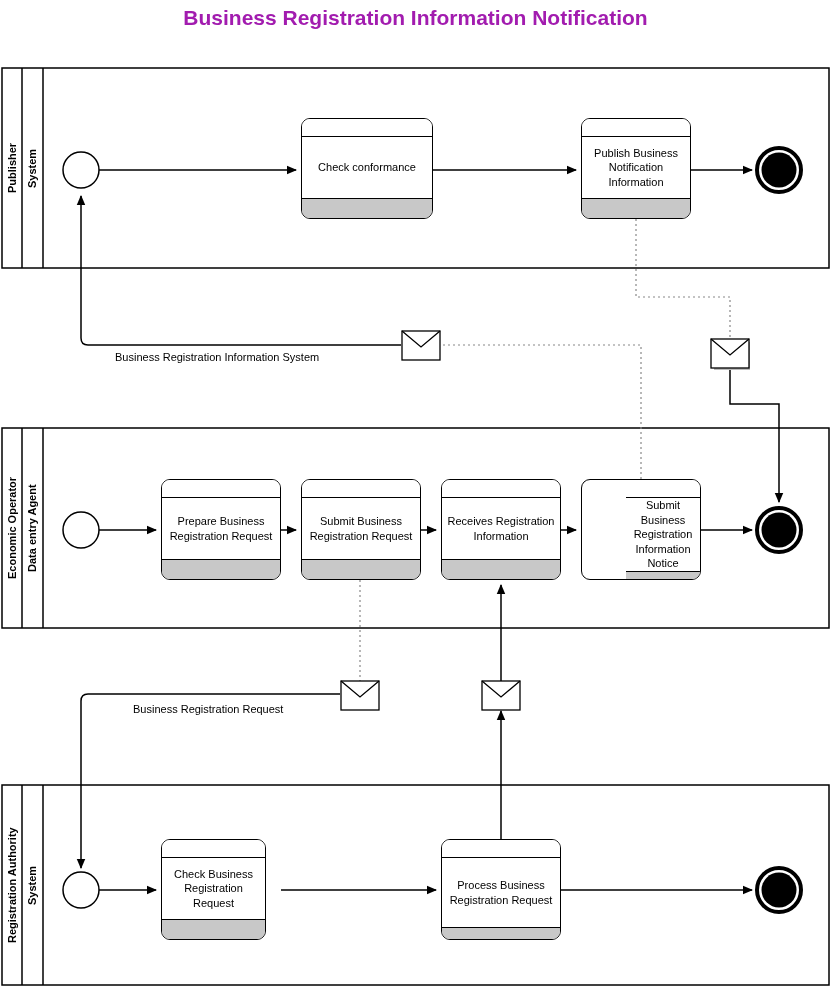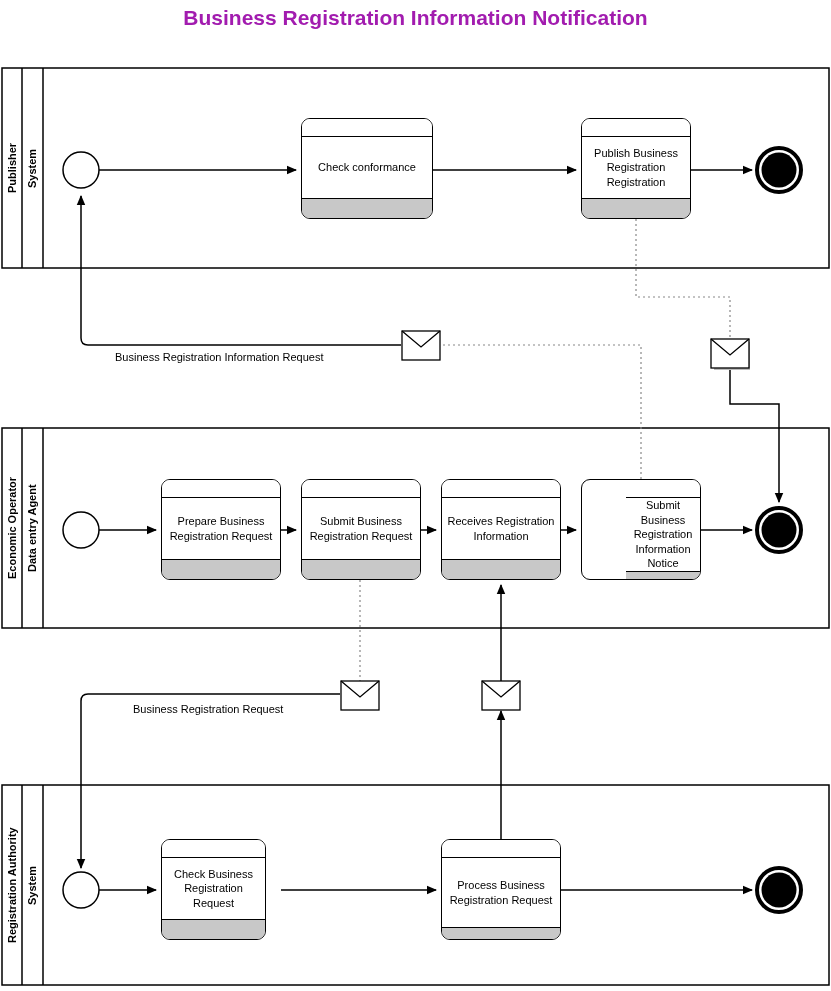--- a/index.html
+++ b/index.html
@@ -206,21 +206,21 @@
   <div class="lane-label" style="left:22px; top:785px; width:21px; height:200px;">System</div>
 
   <div class="task" style="left:301px; top:118px; width:132px; height:101px;">
     <div class="task-head"></div>
     <div class="task-body">Check conformance</div>
     <div class="task-foot"></div>
   </div>
 
   <div class="task" style="left:581px; top:118px; width:110px; height:101px;">
     <div class="task-head"></div>
-    <div class="task-body">Publish Business Registration Registration</div>
+    <div class="task-body">Publish Business Notification Information</div>
     <div class="task-foot"></div>
   </div>
 
   <div class="task" style="left:301px; top:479px; width:120px; height:101px;">
     <div class="task-head"></div>
     <div class="task-body">Submit Business Registration Request</div>
     <div class="task-foot"></div>
   </div>
 
   <div class="task" style="left:161px; top:479px; width:120px; height:101px;">
@@ -246,17 +246,17 @@
     <div class="task-body">Check Business Registration Request</div>
     <div class="task-foot"></div>
   </div>
 
   <div class="task" style="left:441px; top:839px; width:120px; height:101px;gap:20px;">
     <div class="task-head"></div>
     <div class="task-body">Process Business Registration Request</div>
     <div class="task-foot"></div>
   </div>
 
-  <div class="flow-label" style="left:115px; top:351px;">Business Registration Information Request</div>
+  <div class="flow-label" style="left:115px; top:351px;">Business Registration Information System</div>
 
   <div class="flow-label" style="left:125px; top:703px;margin-left:8px;">Business Registration Request</div>
 
 </div>
 
 </body></html>

